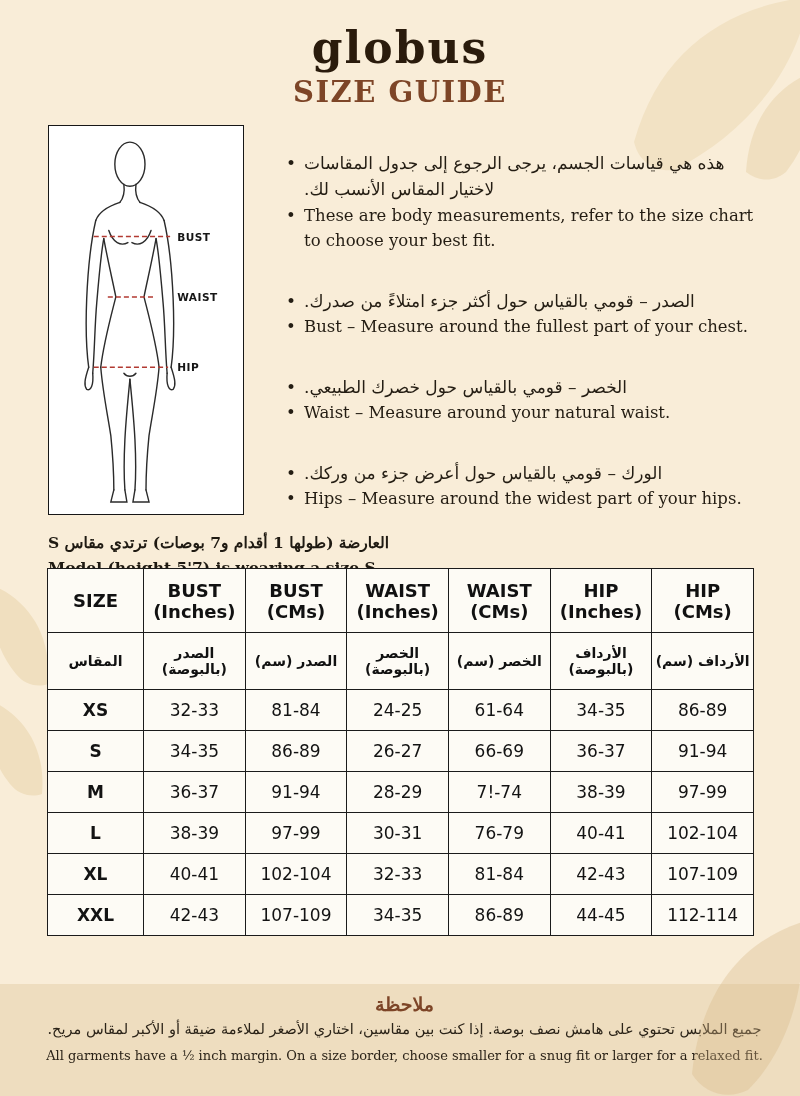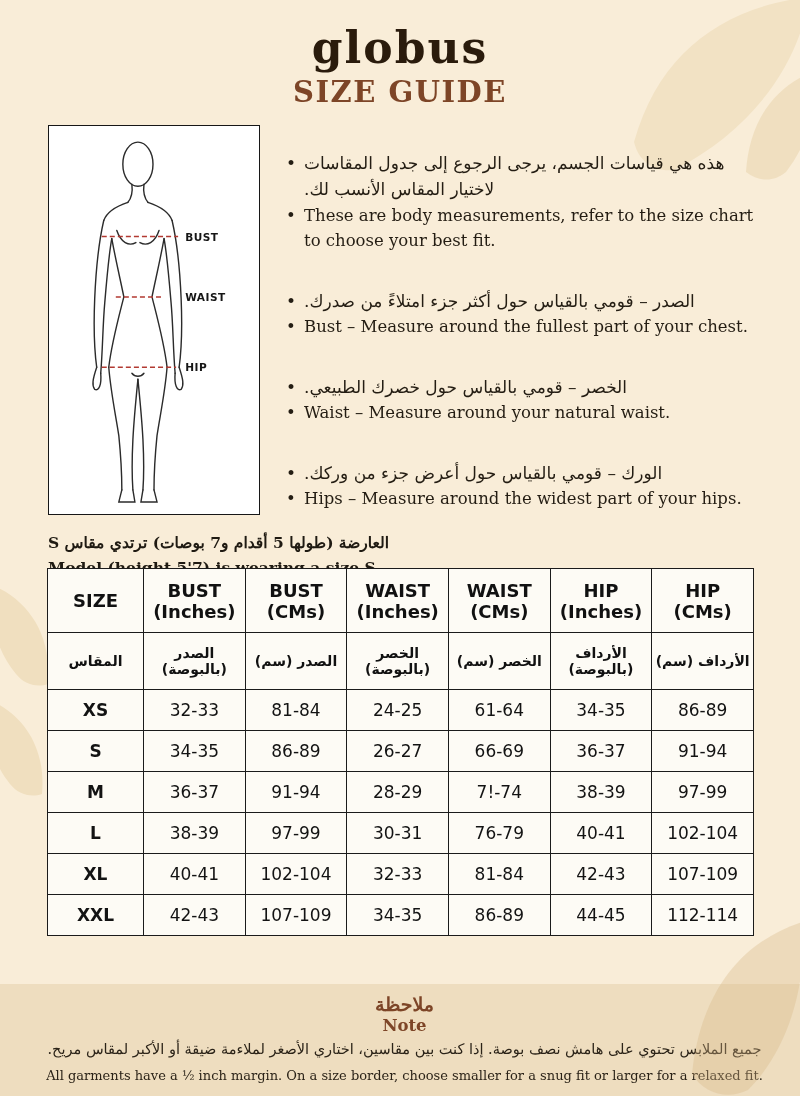--- a/index.html
+++ b/index.html
@@ -24,21 +24,21 @@
   .logo {
     font-size:44px; font-weight:700; letter-spacing:2px;
     color: var(--logo-color, #2a1b0c); line-height:1.1;
   }
   .page-title {
     font-size:29px; font-weight:700; letter-spacing:1.5px;
     color: var(--accent-brown, #7d4527); margin-top:3px;
   }
 
   .figure-box {
-    position:absolute; left:48px; top:125px; width:212px; height:390px;
+    position:absolute; left:48px; top:125px; width:196px; height:390px;
     background:#ffffff; border:1.5px solid #171717; z-index:1;
   }
   .figure-box svg { width:100%; height:100%; display:block; }
 
   .instructions { position:absolute; left:284px; top:150px; width:480px; z-index:1; }
   .inst-group { margin-bottom:34px; }
   .inst-line {
     position:relative; padding-left:20px; font-size:16.5px;
     color: var(--text-dark, #241d13); line-height:1.55;
   }
@@ -150,21 +150,21 @@
       <div class="inst-line ar">الخصر – قومي بالقياس حول خصرك الطبيعي.</div>
       <div class="inst-line">Waist – Measure around your natural waist.</div>
     </div>
     <div class="inst-group">
       <div class="inst-line ar">الورك – قومي بالقياس حول أعرض جزء من وركك.</div>
       <div class="inst-line">Hips – Measure around the widest part of your hips.</div>
     </div>
   </div>
 
   <div class="model-note">
-    <div class="ar">العارضة (طولها 5 أقدام و7 بوصات) ترتدي مقاس S</div>
+    <div class="ar">العارضة (طولها 1 أقدام و7 بوصات) ترتدي مقاس S</div>
     <div>Model (height 5'7) is wearing a size S</div>
   </div>
 
   <table class="size-table">
     <colgroup>
       <col style="width:96px">
       <col span="6">
     </colgroup>
     <thead>
       <tr class="hdr-en">
@@ -240,21 +240,20 @@
           <td>86-89</td>
           <td>44-45</td>
           <td>112-114</td>
         </tr>
       </tbody>
   </table>
 
   <div class="note-band">
     <div class="note-inner">
       <div class="note-title-ar">ملاحظة</div>
-      <div class="note-title-en">Note</div>
       <div class="note-body-ar">جميع الملابس تحتوي على هامش نصف بوصة. إذا كنت بين مقاسين، اختاري الأصغر لملاءمة ضيقة أو الأكبر لمقاس مريح.</div>
       <div class="note-body-en">All garments have a ½ inch margin. On a size border, choose smaller for a snug fit or larger for a relaxed fit.</div>
     </div>
   </div>
 
   <svg class="deco deco-bottom-right" width="170" height="190" viewBox="0 0 170 190">
     <path d="M 162 8 C 100 28 60 80 52 160 C 64 180 88 186 108 176 C 148 136 168 70 162 8 Z" fill="rgba(214,183,134,0.35)"></path>
   </svg>
 
 </div>

